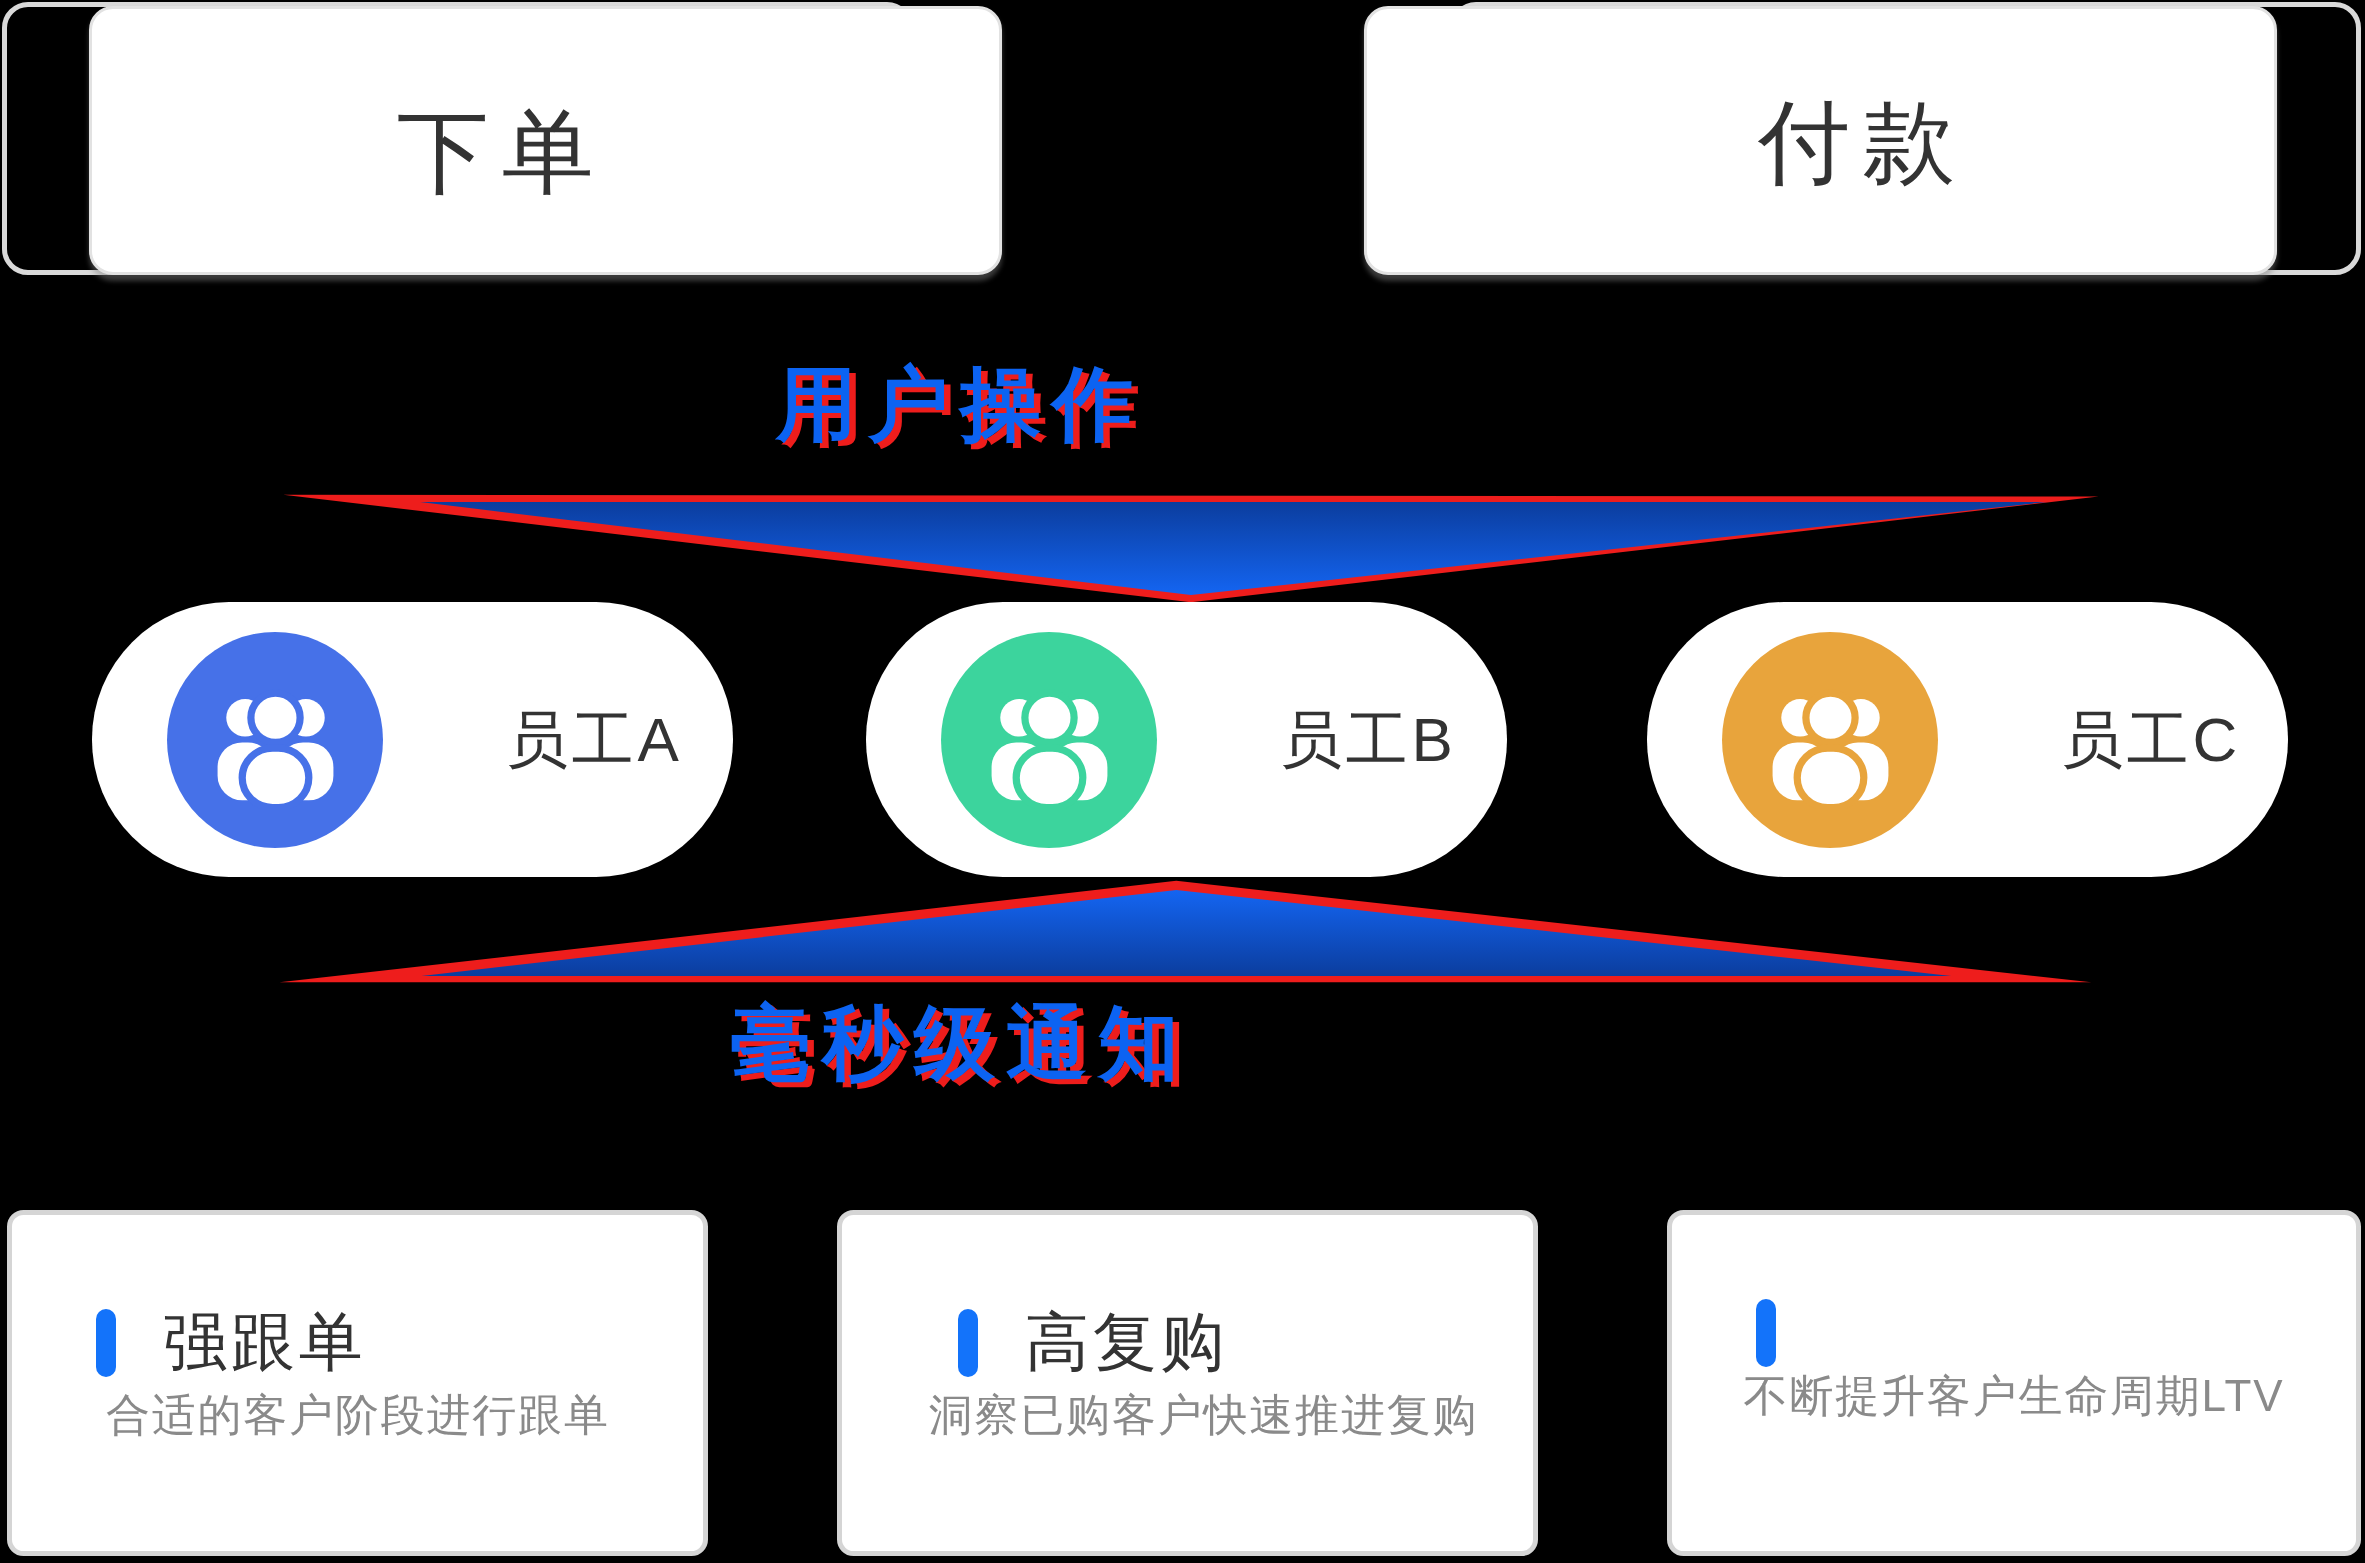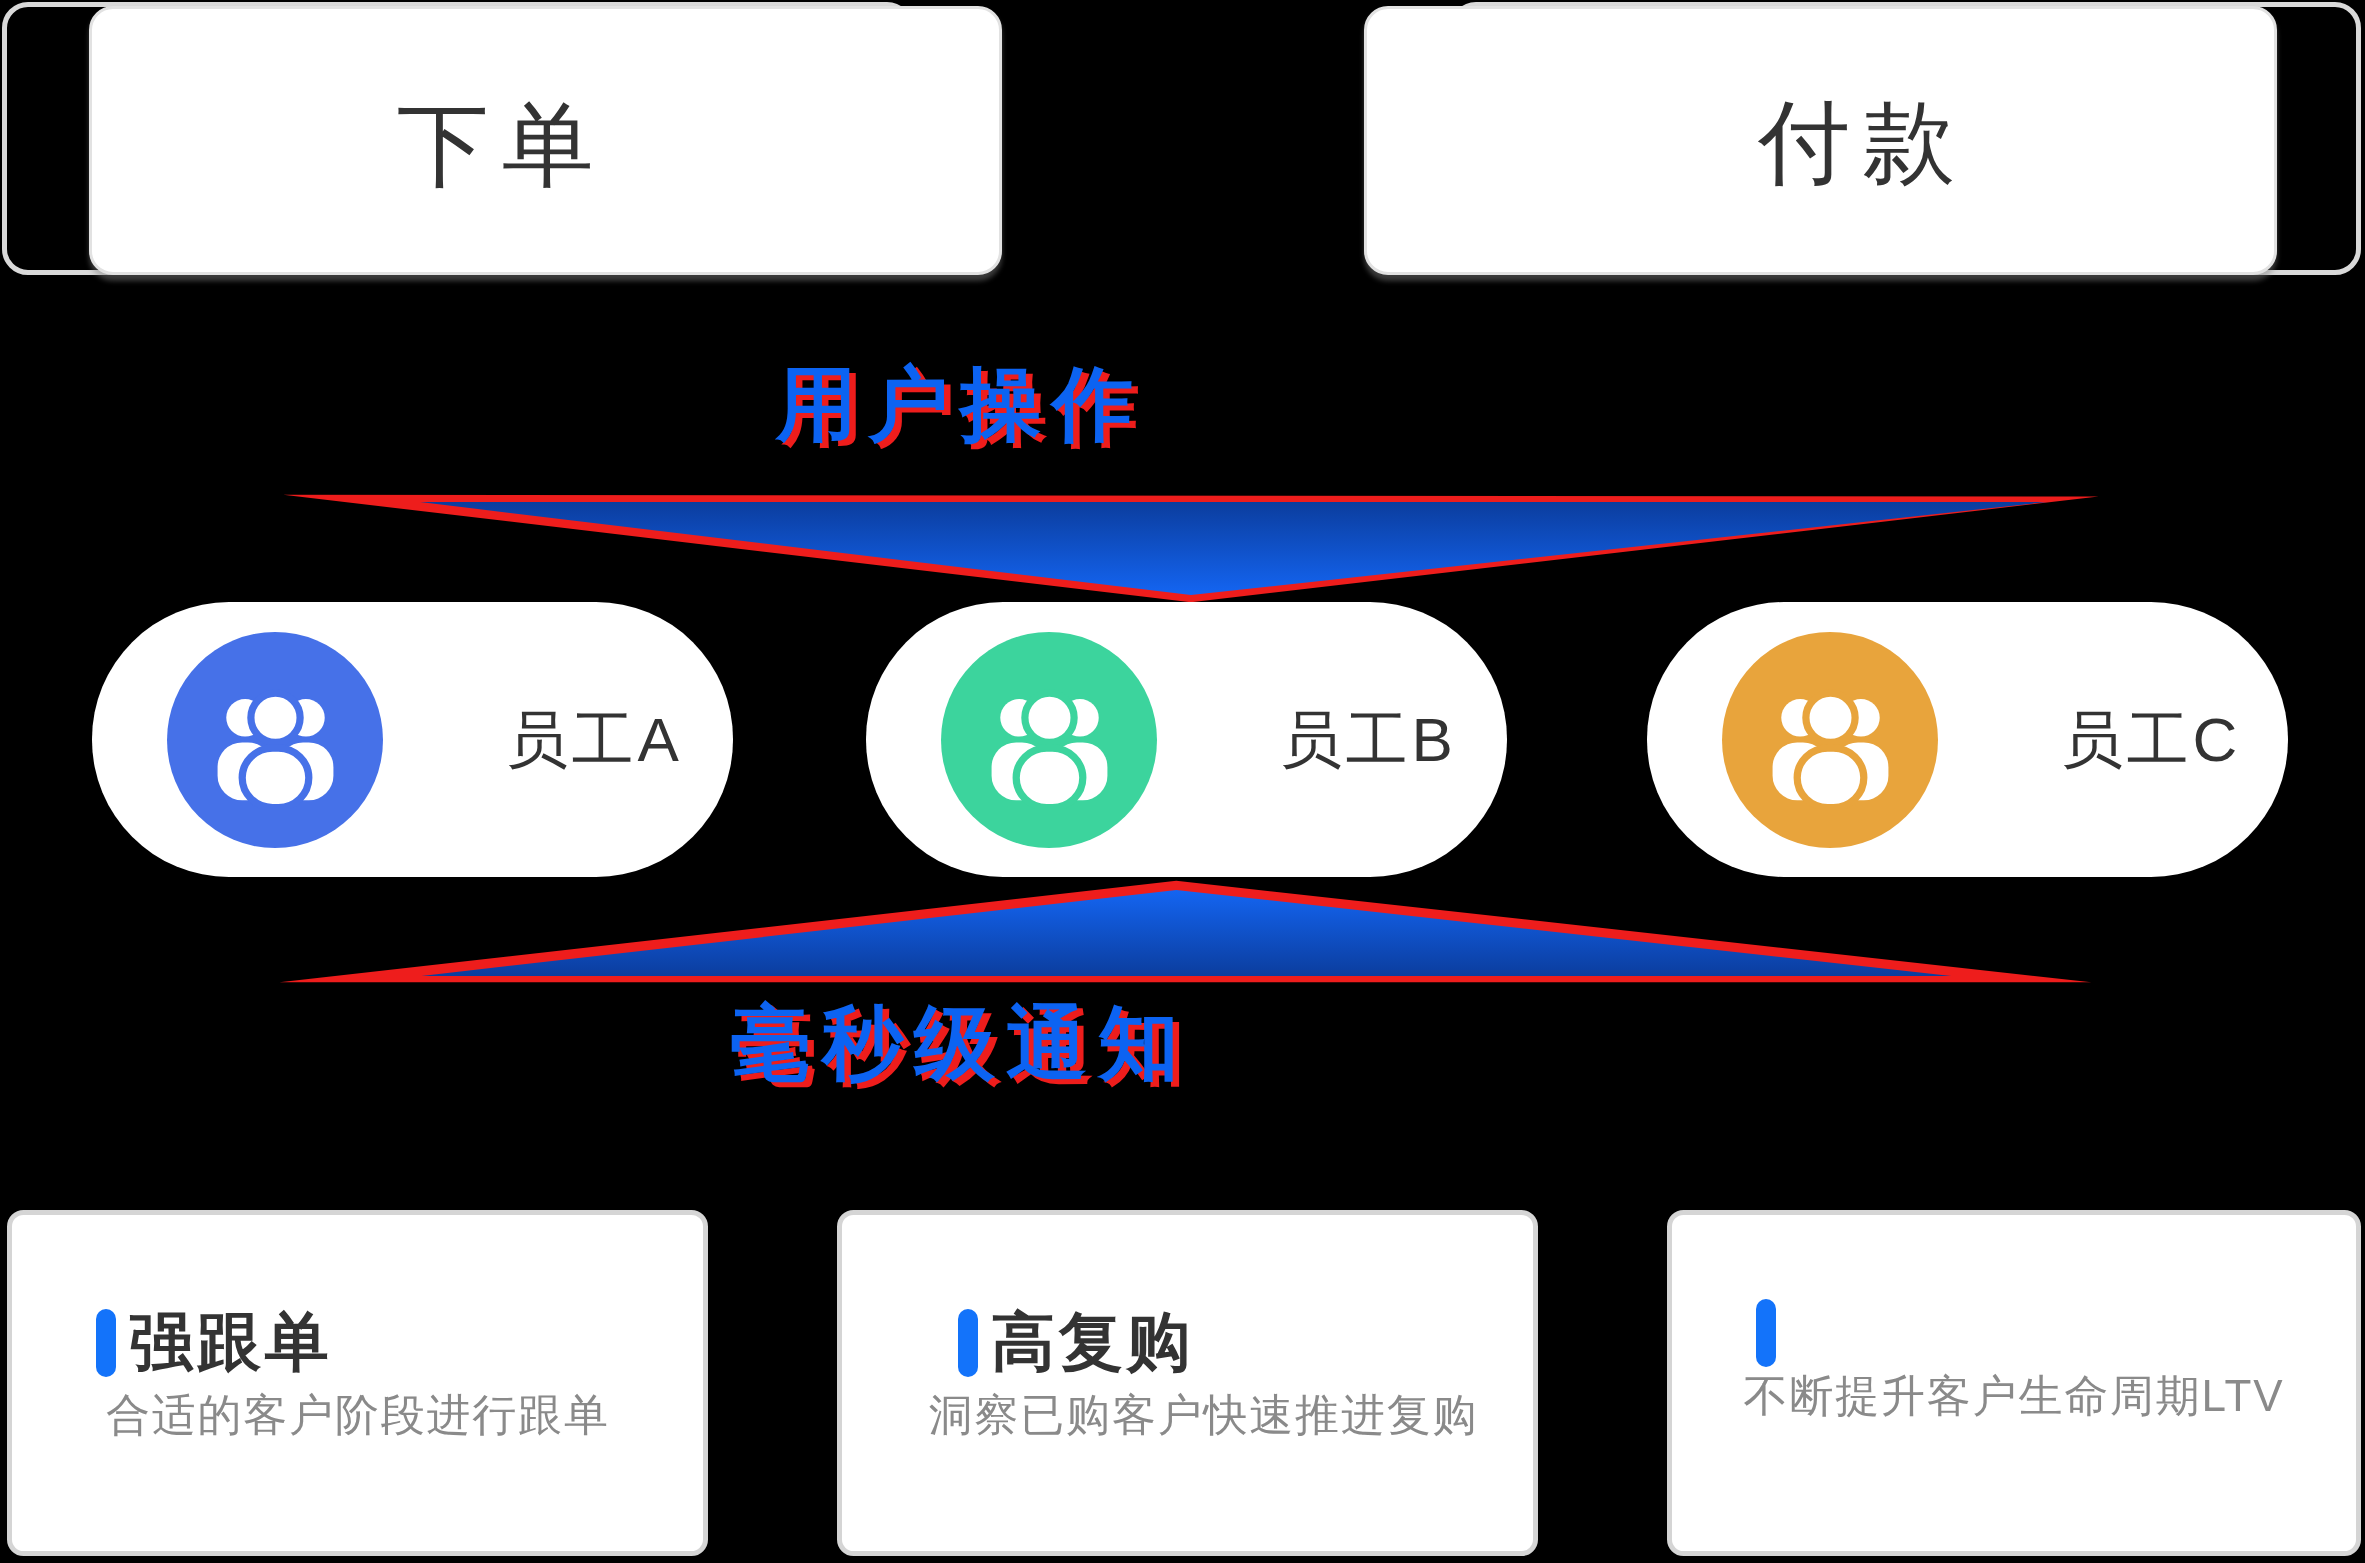--- a/index.html
+++ b/index.html
@@ -54,36 +54,36 @@
     position:absolute;top:1210px;height:346px;background:#fff;
     box-sizing:border-box;border:5.5px solid #d5d5d5;border-radius:16.5px;
     box-shadow:0 5.5px 7.3px rgba(0,0,0,.55);
   }
   .card-title-row{display:flex;align-items:center;margin:84px 0 0 84px;}
   .accent-bar{
     width:20px;height:68px;border-radius:11px;flex:0 0 auto;
     background:var(--card-accent-blue,#1373fa);
   }
   .card-title{
-    margin-left:13px;font-size:64px;font-weight:700;
+    margin-left:47px;font-size:64px;font-weight:400;
     color:var(--title-text,#333);letter-spacing:3.7px;white-space:nowrap;
   }
   .card-desc{
     text-align:center;font-size:44px;
     color:var(--desc-text,#8a8a8a);letter-spacing:1.8px;white-space:nowrap;
   }
 </style>
 </head>
 <body>
 
 <div id="canvas">
 
   <div class="back-frame" style="left:1.8px;top:1.8px;width:911px;height:273px;"></div>
   <div class="top-card" style="left:89px;top:6.4px;width:913px;height:269px;"></div>
-  <div class="top-label" style="left:1.8px;top:9px;width:1000px;height:273px;">下单</div>
+  <div class="top-label" style="left:1.8px;top:16px;width:1000px;height:273px;">下单</div>
 
   <div class="back-frame" style="left:1450px;top:1.8px;width:911px;height:273px;"></div>
   <div class="top-card" style="left:1364px;top:6.4px;width:913px;height:269px;"></div>
   <div class="top-label" style="left:1362px;top:6px;width:1002px;height:273px;">付款</div>
 
   <div class="banner" style="top:351px;">用户操作</div>
 
   <svg class="tri" style="top:492px;" width="1830" height="113" viewBox="0 0 2000 124">
     <defs>
       <linearGradient id="gradDown" x1="0" y1="0" x2="0" y2="1">

